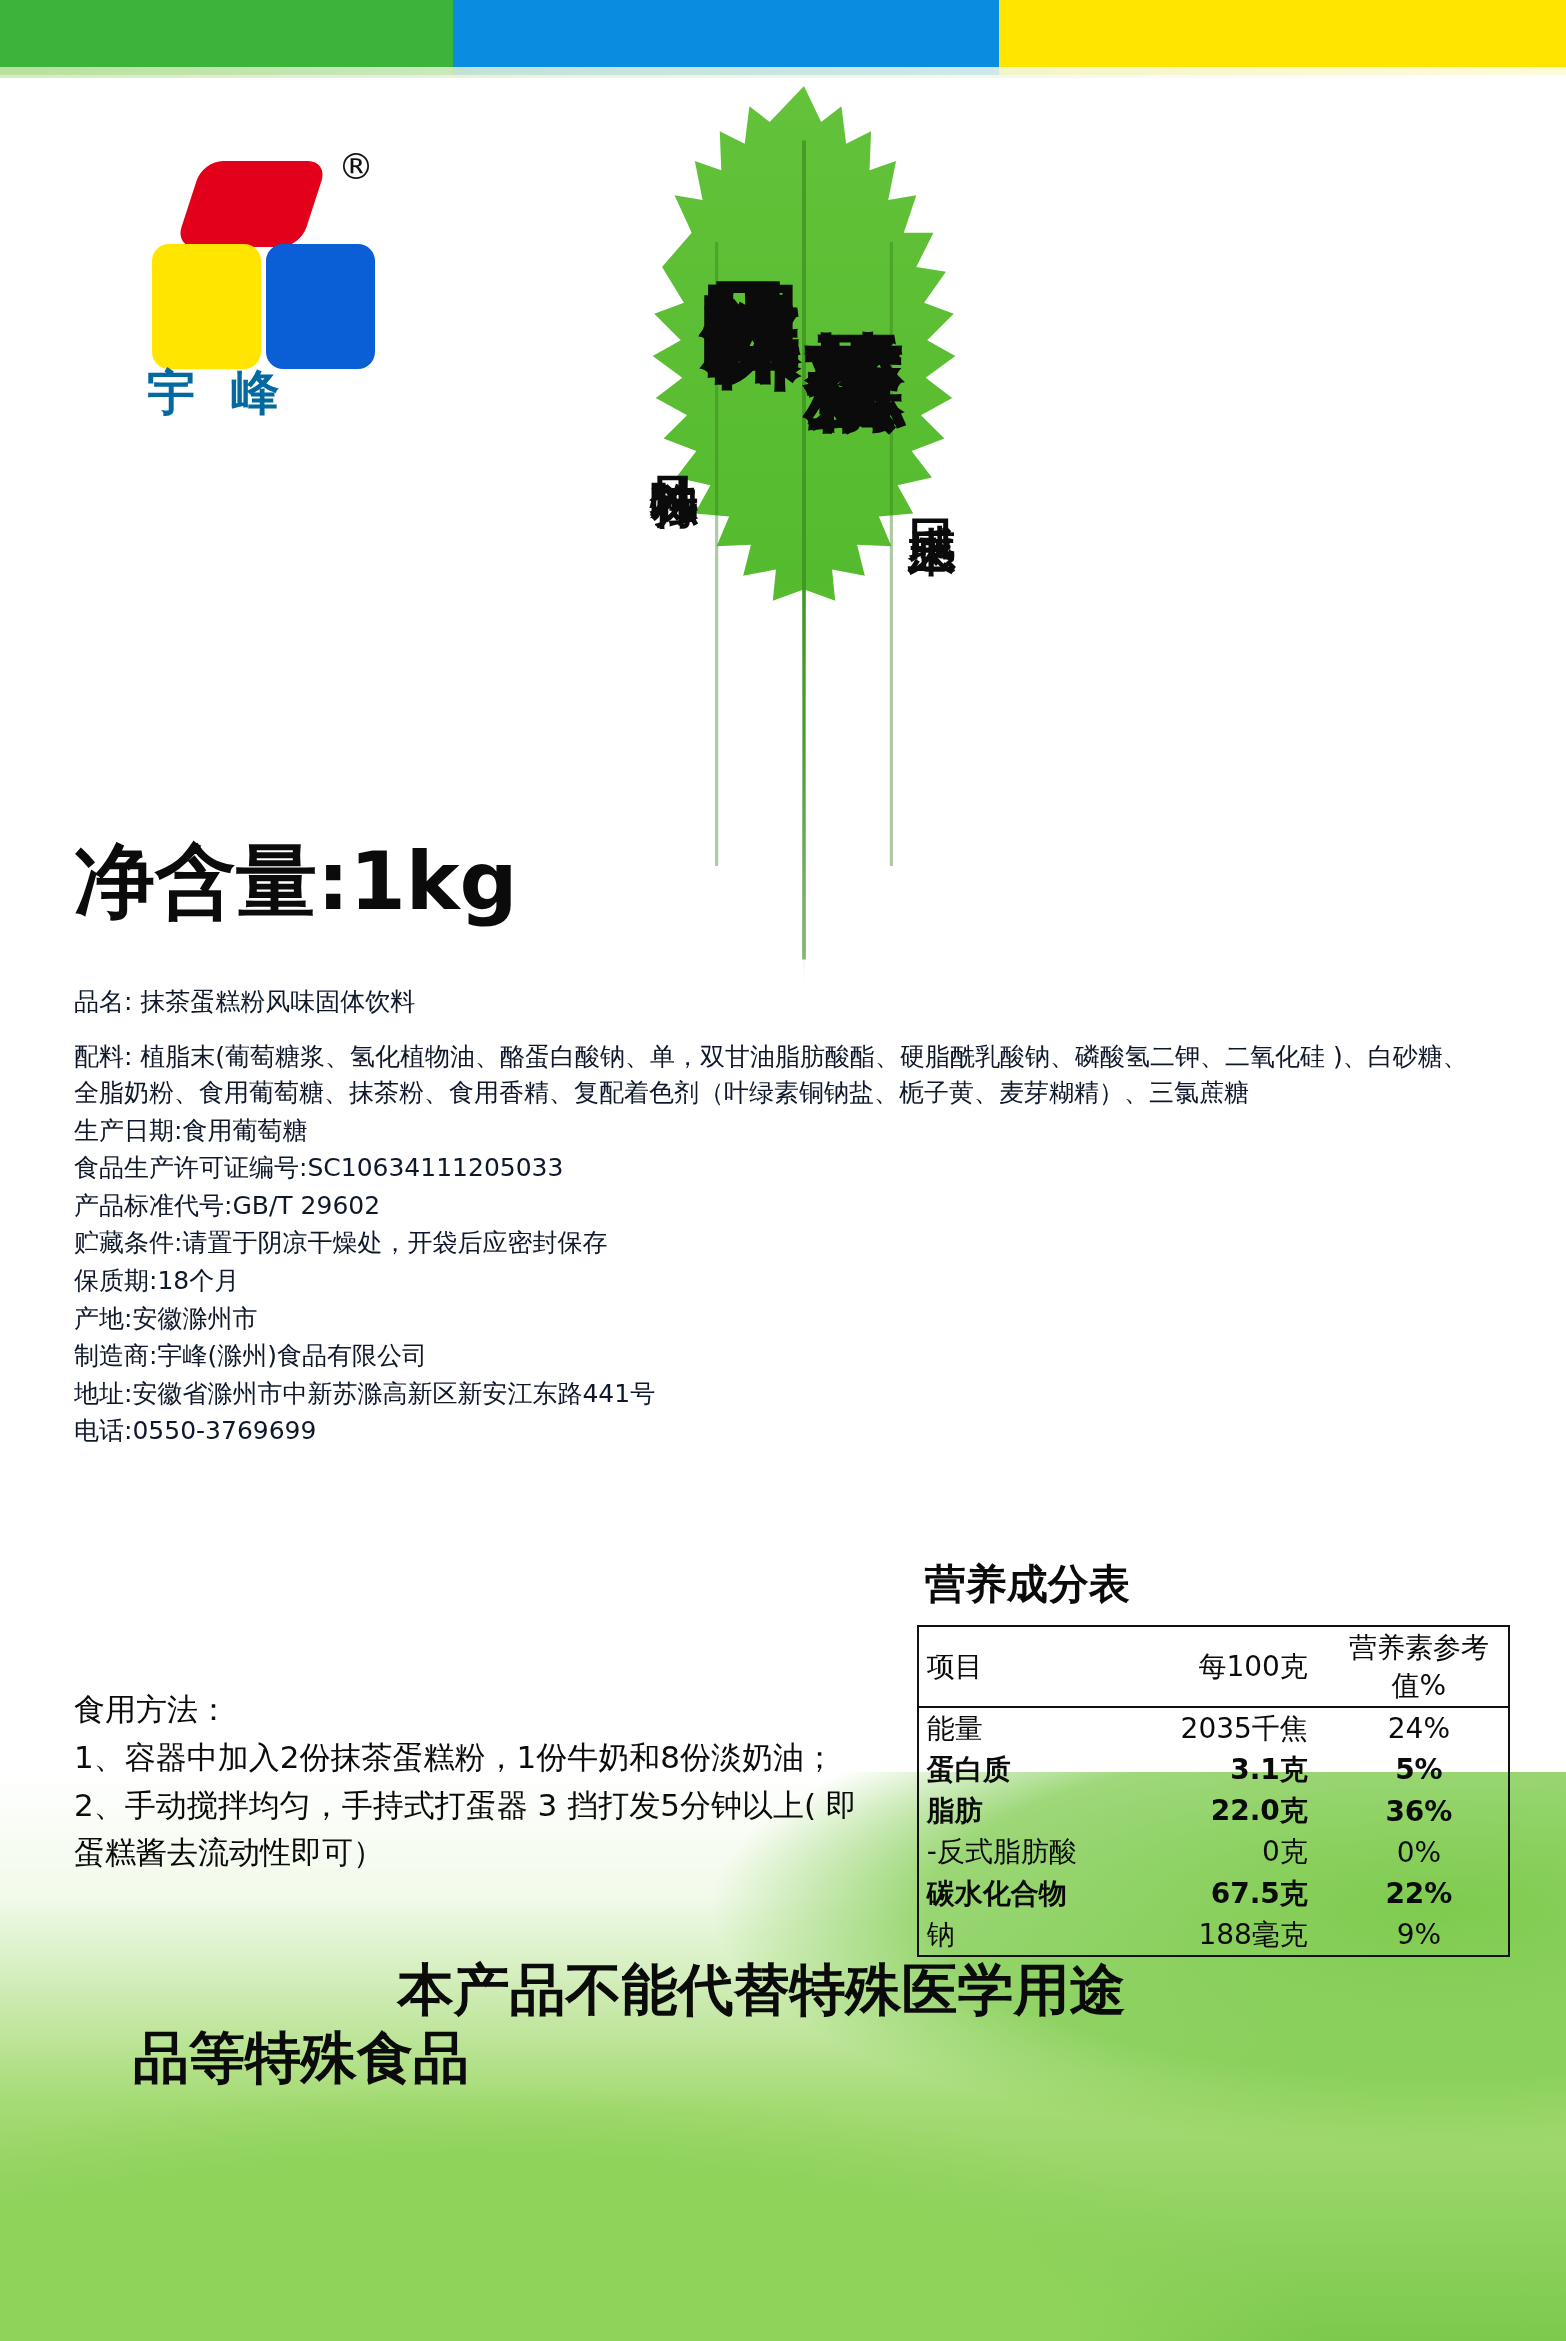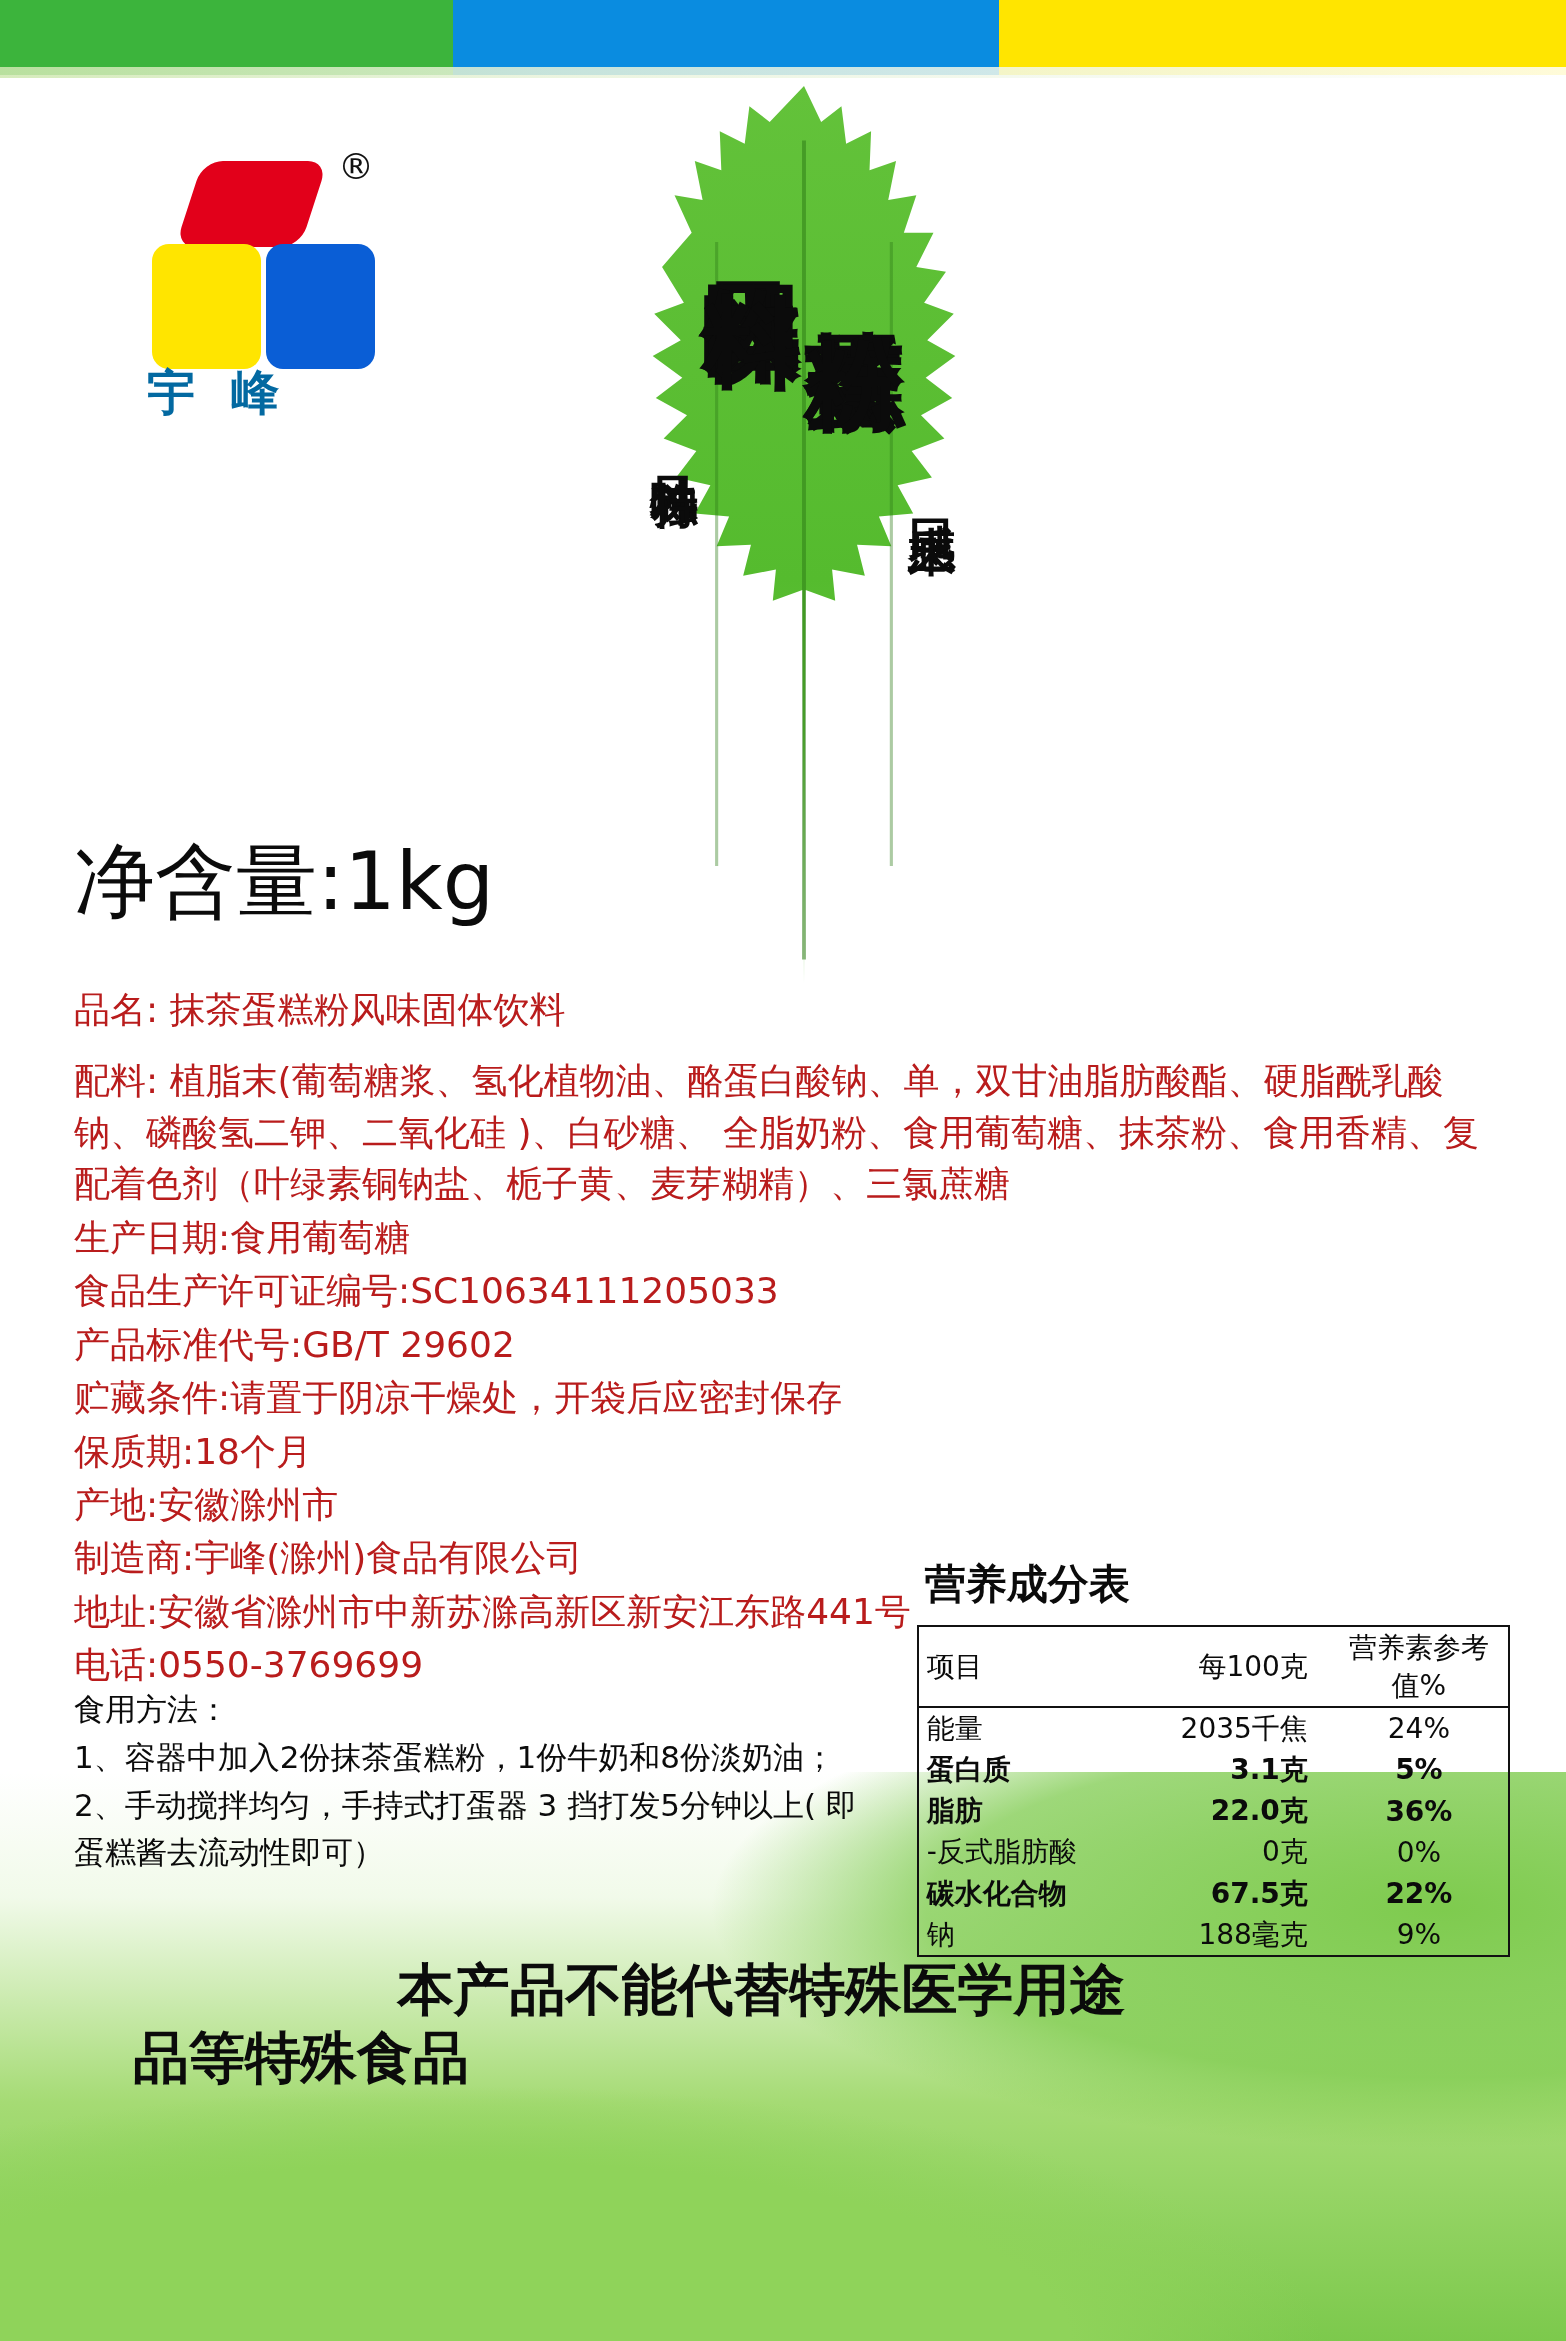--- a/index.html
+++ b/index.html
@@ -130,35 +130,35 @@
   .v-side.left  { padding-top: 281px; }
   .v-side.right { padding-top: 234px; }
 
   
   .netweight {
     position: absolute;
     left: 74px;
     top: 828px;
     font-family: "DejaVu Sans", sans-serif;
     font-size: 81px;
-    font-weight: normal;
+    font-weight: bold;
     color: #0b0b0b;
     white-space: nowrap;
   }
 
   
   .info {
     position: absolute;
     left: 74px;
     top: 984px;
     width: 976px;
     font-family: "DejaVu Sans", sans-serif;
-    font-size: 36px;
+    font-size: 25px;
     line-height: 1.44;
-    color: #b91c1c;
+    color: #0f172a;
   }
   .info p { margin: 0 0 1.6px 0; }
   .info .ingredients { width: 1405px; margin-top: 19px; }
 
   
   .usage {
     position: absolute;
     left: 74px;
     top: 1686px;
     width: 804px;

